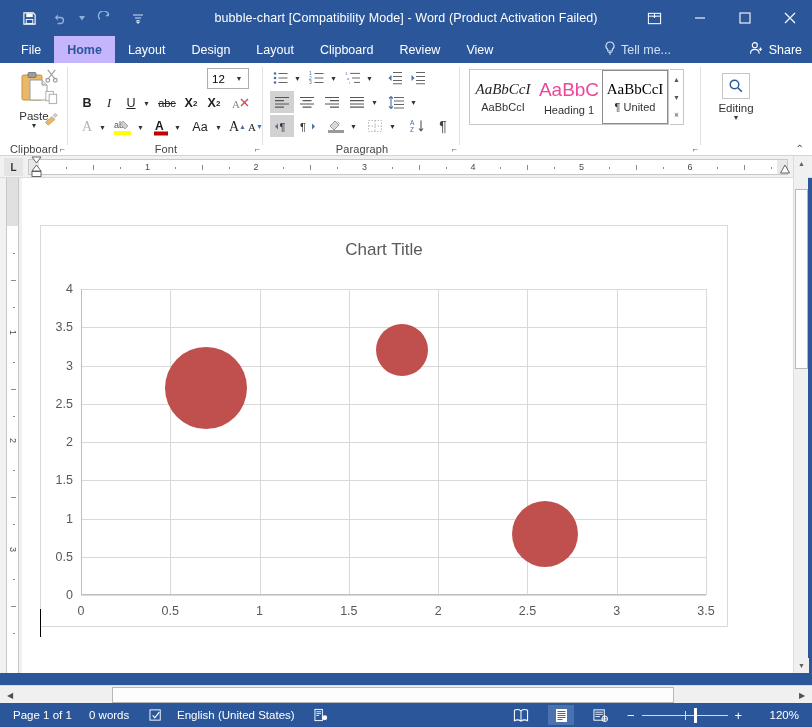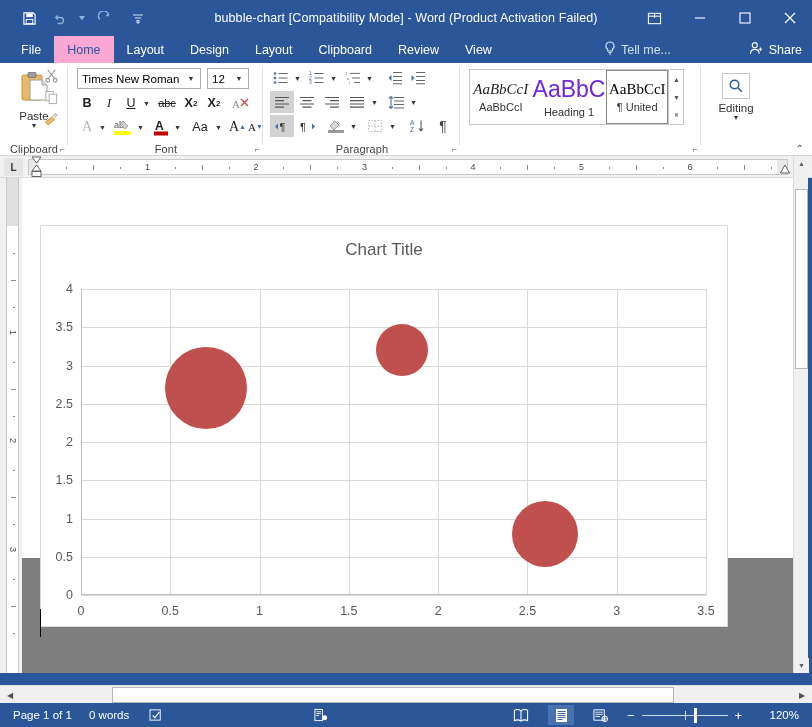--- a/index.html
+++ b/index.html
@@ -28,21 +28,21 @@
   .win-btns { position: absolute; right: 0; top: 0; height: 36px; display: flex; align-items: center; }
   .win-btn { width: 45px; height: 36px; display: flex; align-items: center; justify-content: center; cursor: pointer; }
 
   
   .tabstrip { position: absolute; left: 0; top: 36px; width: 812px; height: 27px; background: #2b579a; }
   .tabs { position: absolute; left: 8px; top: 0; height: 27px; display: flex; align-items: stretch; }
   .tab {
     padding: 0 13px; height: 27px; display: flex; align-items: center;
     color: #fff; font-size: 12.5px; cursor: pointer; white-space: nowrap;
   }
-  .tab.active { background: #f9a8d4; color: #2b579a; }
+  .tab.active { background: #c4b5fd; color: #2b579a; font-weight: bold; }
   .tellme {
     position: absolute; left: 604px; top: 0; height: 27px; display: flex; align-items: center;
     color: #cfe0f5; font-size: 12.5px; gap: 5px; cursor: pointer;
   }
   .share {
     position: absolute; right: 10px; top: 0; height: 27px; display: flex; align-items: center;
     color: #fff; font-size: 12.5px; gap: 5px; cursor: pointer;
   }
 
   
@@ -104,21 +104,21 @@
   .styles-gallery {
     position: absolute; left: 8px; top: 6px; width: 200px; height: 56px;
     border: 1px solid #c6c6c6; background: #fff; display: flex;
   }
   .style-item {
     flex: 1; display: flex; flex-direction: column; align-items: center; justify-content: center;
     cursor: pointer; border: 1px solid transparent;
   }
   .style-item.sel { border: 1px solid #8c8c8c; background: #fff; }
   .style-preview-1 { font-family: "Liberation Serif", serif; font-style: italic; font-size: 15px; color: #1f1f1f; }
-  .style-preview-2 { font-family: "Liberation Sans", sans-serif; font-size: 23px; color: #6d28d9; font-weight: 300; }
+  .style-preview-2 { font-family: "Liberation Sans", sans-serif; font-size: 19px; color: #ec4899; font-weight: 300; }
   .style-preview-3 { font-family: "Liberation Serif", serif; font-size: 15px; color: #000; }
   .style-name { font-size: 11px; color: #333; margin-top: 3px; }
   .gallery-scroll {
     position: absolute; left: 209px; top: 6px; width: 14px; height: 56px;
     border: 1px solid #c6c6c6; border-left: none; background: #fff;
     display: flex; flex-direction: column;
   }
   .gs-btn { flex: 1; display: flex; align-items: center; justify-content: center; font-size: 7px; color: #555; cursor: pointer; }
 
   
@@ -160,21 +160,21 @@
   .vtick { position: absolute; background: #8a8a8a; }
   .vnum { position: absolute; left: 1px; font-size: 9px; color: #4a4a4a; writing-mode: vertical-rl; }
 
   
   .canvas {
     position: absolute; left: 22px; top: 178px; width: 772px; height: 495px;
     background: #7e7e7e;
     overflow: hidden;
   }
   .page {
-    position: absolute; left: 0; top: 0; width: 772px; height: 380px; background: #fff;
+    position: absolute; left: 0; top: 0; width: 772px; height: 495px; background: #fff;
   }
 
   
   .chart-frame {
     position: absolute; left: 18px; top: 47px; width: 688px; height: 402px;
     border: 1px solid #d9d9d9; background: #fff;
   }
   .chart-title {
     position: absolute; left: 0; top: 14px; width: 100%; text-align: center;
     font-size: 17px; color: #595959;
@@ -358,24 +358,20 @@
             <path d="M2 11l7-6 3 3-7 6z" fill="#e8b96a" stroke="#c79432" stroke-width=".8"></path>
             <path d="M10 4l2.5-2.5 2 2L12 6" fill="#d6d6d6" stroke="#999" stroke-width=".8"></path>
           </svg>
       </div>
       <div class="rgroup-label">Clipboard</div>
       <div class="dlg-launch" style="right:3px;">⌐</div>
       <div class="rgroup-sep" style="right:0;"></div>
     </div>
 
     <div class="rgroup" id="grp-font">
-      <div class="font-name-box">
-        <span>Times New Roman</span>
-        <span class="combo-caret">▼</span>
-      </div>
       <div class="font-size-box">
         <span>12</span>
         <span class="combo-caret">▼</span>
       </div>
 
       <div class="fbtn btn" style="left:8px;top:29px;width:20px;font-weight:bold;">B</div>
       <div class="fbtn btn" style="left:30px;top:29px;width:20px;font-style:italic;font-family:'Liberation Serif',serif;">I</div>
       <div class="fbtn btn" style="left:52px;top:29px;width:20px;text-decoration:underline;">U</div>
       <div class="split-caret btn" style="left:72px;top:29px;">▼</div>
       <div class="fbtn btn" style="left:86px;top:29px;width:24px;text-decoration:line-through;font-size:11px;">abc</div>
@@ -714,20 +710,21 @@
 
   <div class="statusbar">
     <div class="sb-item" style="left:8px;padding:0 5px;">Page 1 of 1</div>
     <div class="sb-item" style="left:84px;padding:0 5px;">0 words</div>
     <div class="sb-item" style="left:145px;padding:0 4px;">
       <svg width="15" height="14" viewBox="0 0 16 15">
           <rect x="1" y="2" width="11" height="11" fill="none" stroke="#fff" stroke-width="1"></rect>
           <path d="M4 8l2.2 2.5L11 4.5" stroke="#fff" stroke-width="1.3" fill="none"></path>
         </svg>
     </div>
+    <div class="sb-item" style="left:172px;padding:0 5px;">English (United States)</div>
     <div class="sb-item" style="left:310px;padding:0 4px;">
       <svg width="14" height="14" viewBox="0 0 15 15">
           <rect x="1" y="1.5" width="8" height="12" fill="none" stroke="#fff" stroke-width="1"></rect>
           <path d="M2.5 4h5M2.5 6h5M2.5 8h3" stroke="#fff" stroke-width=".9"></path>
           <circle cx="11.5" cy="10.5" r="2.6" fill="#fff"></circle>
         </svg>
     </div>
 
     <div class="view-btn" style="left:508px;">
       <svg width="16" height="15" viewBox="0 0 17 15">

